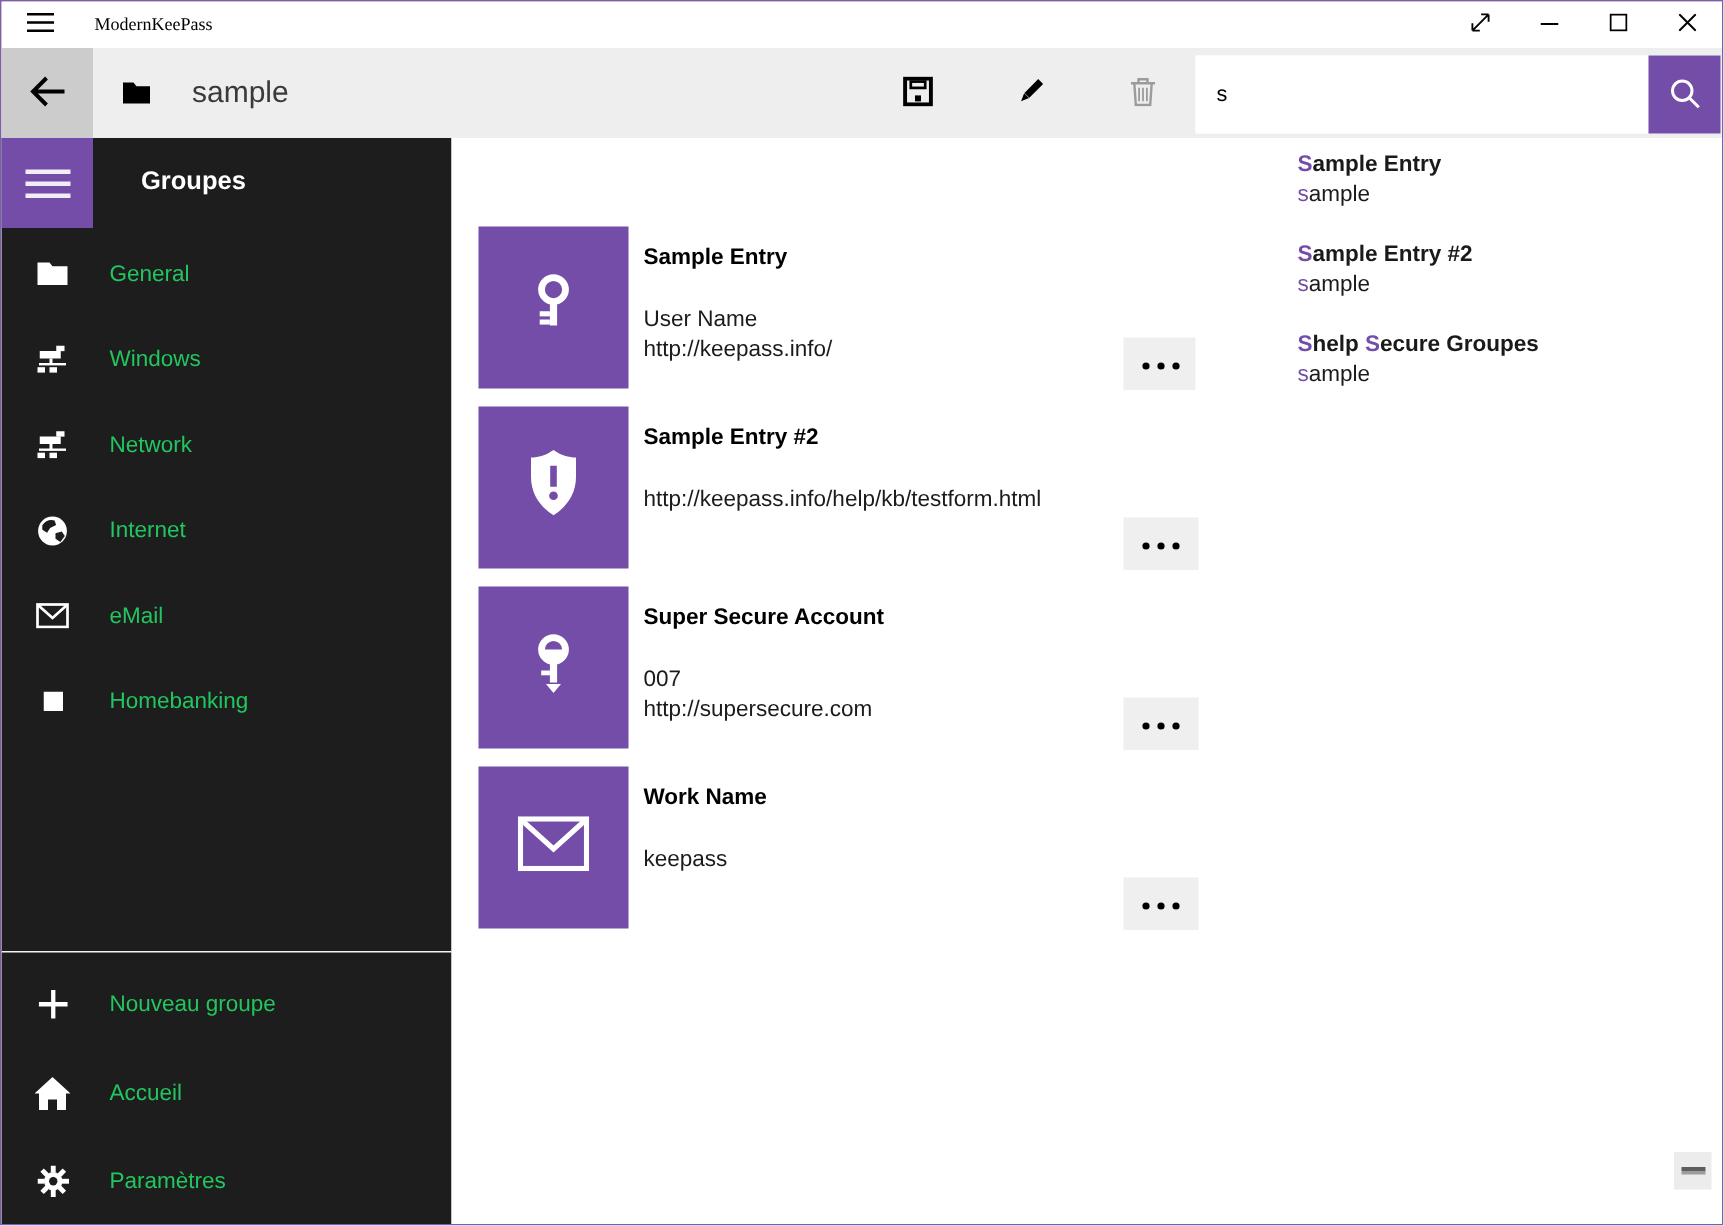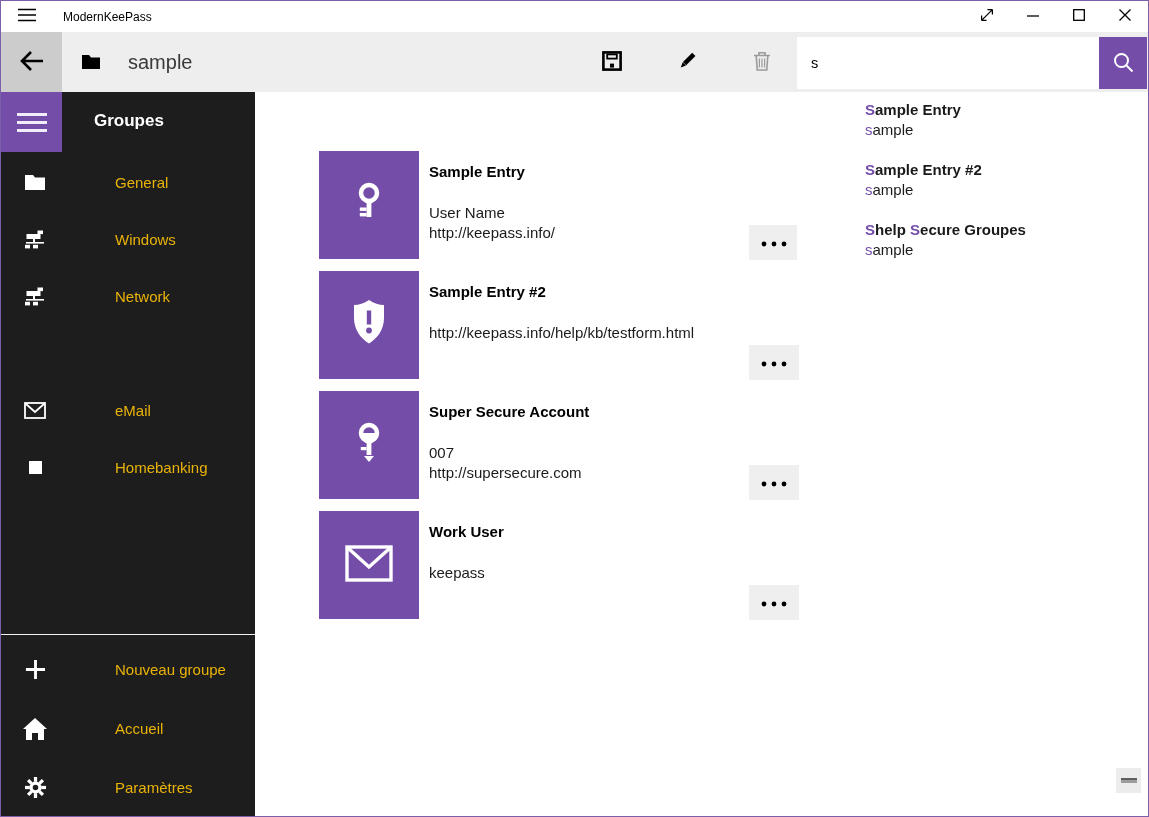--- a/index.html
+++ b/index.html
@@ -3,21 +3,21 @@
 <meta charset="utf-8">
 <style>
   * { margin:0; padding:0; box-sizing:border-box; }
   html,body { background:#fff; }
   body { font-family:"Liberation Sans", sans-serif; color:#000; }
   .win { position:relative; width:1149px; height:817px; border:1px solid #7b5fa8; background:#fff; overflow:hidden; }
 
   
   .titlebar { position:absolute; left:0; top:0; width:100%; height:31px; background:#fff; }
   .tb-burger { position:absolute; left:8px; top:0; width:36px; height:31px; display:flex; align-items:center; justify-content:center; background:transparent; border:none; cursor:pointer; }
-  .tb-title { position:absolute; left:62px; top:0; height:31px; display:flex; align-items:center; font-size:12px; color:#000; }
+  .tb-title { position:absolute; left:62px; top:0; height:31px; display:flex; align-items:center; font-size:12px; color:#000;font-family:Liberation Serif, serif; }
   .tb-controls { position:absolute; right:0; top:0; height:31px; display:flex; }
   .tb-btn { width:46px; height:31px; display:flex; align-items:center; justify-content:center; background:transparent; border:none; cursor:pointer; }
 
   
   .appbar { position:absolute; left:0; top:31px; width:100%; height:60px; background:#eeeeee; }
   .back-btn { position:absolute; left:0; top:0; width:61px; height:60px; background:#cccccc; border:none; display:flex; align-items:center; justify-content:center; cursor:pointer; }
   .db-icon { position:absolute; left:80px; top:22px; }
   .db-title { position:absolute; left:127px; top:0; height:60px; display:flex; align-items:center; font-size:20px; color:#3a3a3a; }
   .cmd-btn { position:absolute; top:0; width:48px; height:60px; background:transparent; border:none; display:flex; align-items:center; justify-content:center; cursor:pointer; }
   .cmd-save { left:587px; } .cmd-edit { left:662px; } .cmd-del { left:737px; }
@@ -26,27 +26,27 @@
   .searchbox { position:absolute; left:796px; top:36px; width:350px; height:52px; display:flex; z-index:6; background:#fff; }
   .search-input { width:302px; height:52px; border:none; outline:none; font-family:"Liberation Sans",sans-serif; font-size:14.5px; padding-left:14px; color:#000; background:#fff; }
   .search-btn { width:48px; height:52px; background:#744da9; border:none; display:flex; align-items:center; justify-content:center; cursor:pointer; }
   .sug-panel { position:absolute; left:796px; top:91px; width:350px; height:182px; background:#fff; z-index:5; }
   .sug { position:absolute; left:0; width:100%; height:60px; padding:8px 0 0 68px; cursor:pointer; }
   .sug-title { font-size:15px; font-weight:700; line-height:20px; color:#1a1a1a; }
   .sug-sub { font-size:15px; line-height:20px; color:#1a1a1a; }
   .hl { color:#744da9; }
 
   
-  .sidebar { position:absolute; left:0; top:91px; width:254px; height:725px; background:#1d1d1d; }
+  .sidebar { position:absolute; left:0; top:91px; width:300px; height:725px; background:#1d1d1d; }
   .nav-burger { position:absolute; left:0; top:0; width:61px; height:60px; background:#744da9; border:none; display:flex; flex-direction:column; align-items:center; justify-content:center; gap:5px; cursor:pointer; }
   .nav-burger span { display:block; width:30px; height:3px; background:#f1edf8; }
   .sb-heading { position:absolute; left:93px; top:19px; font-size:17px; font-weight:700; color:#fff; }
   .sb-item { position:absolute; left:0; width:100%; height:57px; display:flex; align-items:center; cursor:pointer; }
   .sb-item .ic { position:absolute; left:22px; width:24px; display:flex; justify-content:center; }
-  .sb-item .lbl { position:absolute; left:72px; font-size:15px; color:#eab308;margin-left:42px; }
+  .sb-item .lbl { position:absolute; left:72px; font-size:15px; color:#22c55e; }
   .sb-sep { position:absolute; left:0; top:542px; width:100%; height:1px; background:#f2f2f2; }
   .sb-foot { height:59px; }
   .sb-foot .lbl { font-weight:400; }
 
   
   .main { position:absolute; left:300px; top:91px; width:848px; height:725px; background:#fff; }
   .entry { position:absolute; left:0; width:100%; height:108px; }
   .tile { position:absolute; left:18px; top:0; width:100px; height:108px; background:#744da9; display:flex; align-items:center; justify-content:center; cursor:pointer; }
   .e-title { position:absolute; left:128px; top:12px; font-size:15px; font-weight:700; color:#000; }
   .e-lines { position:absolute; left:128px; top:52px; font-size:15px; line-height:20px; color:#1b1b1b; }
@@ -207,20 +207,30 @@
         <svg width="22" height="19" viewBox="0 0 22 19" fill="#fff">
             <rect x="13.5" y="0.5" width="5.5" height="3.6"></rect>
             <rect x="2.5" y="4" width="14" height="5"></rect>
             <rect x="9" y="9" width="2" height="3.5"></rect>
             <rect x="2" y="12" width="18" height="1.6"></rect>
             <rect x="1" y="14.8" width="5" height="3.6"></rect>
             <rect x="9" y="14.8" width="5" height="3.6"></rect>
           </svg>
       </span>
       <span class="lbl">Network</span>
+    </div>
+    <div class="sb-item" style="top:233px">
+      <span class="ic">
+        <svg width="22" height="22" viewBox="0 0 22 22">
+            <circle cx="11" cy="11" r="9.6" fill="#fff"></circle>
+            <path d="M4.2 7.2c2-3 5.2-4.2 8.2-3.2l1 3-4 2-2 3.2-3.2-2z" fill="#1d1d1d"></path>
+            <path d="M13 12.5l4.2-1.2 2 3-3 4-3.2-2.2z" fill="#1d1d1d"></path>
+          </svg>
+      </span>
+      <span class="lbl">Internet</span>
     </div>
     <div class="sb-item" style="top:290px">
       <span class="ic">
         <svg width="22" height="17" viewBox="0 0 22 17" fill="none" stroke="#fff" stroke-width="1.8">
             <rect x="1" y="1" width="20" height="15"></rect>
             <path d="M1.5 1.5L11 10l9.5-8.5"></path>
           </svg>
       </span>
       <span class="lbl">eMail</span>
     </div>
@@ -356,21 +366,21 @@
 
     <div class="entry" style="top:419px">
       <div class="tile">
         <span>
           <svg width="48" height="37" viewBox="0 0 48 37" fill="none" stroke="#fff" stroke-width="3.4">
               <rect x="2" y="2" width="44" height="33"></rect>
               <path d="M3 3l21 19L45 3"></path>
             </svg>
         </span>
       </div>
-      <div class="e-title">Work User</div>
+      <div class="e-title">Work Name</div>
       <div class="e-lines">
         <div>keepass</div>
         <div></div>
       </div>
       <button class="more-btn">
         <span>
           <svg width="26" height="6" viewBox="0 0 26 6" fill="#000">
               <circle cx="3" cy="3" r="2.4"></circle>
               <circle cx="13" cy="3" r="2.4"></circle>
               <circle cx="23" cy="3" r="2.4"></circle>

